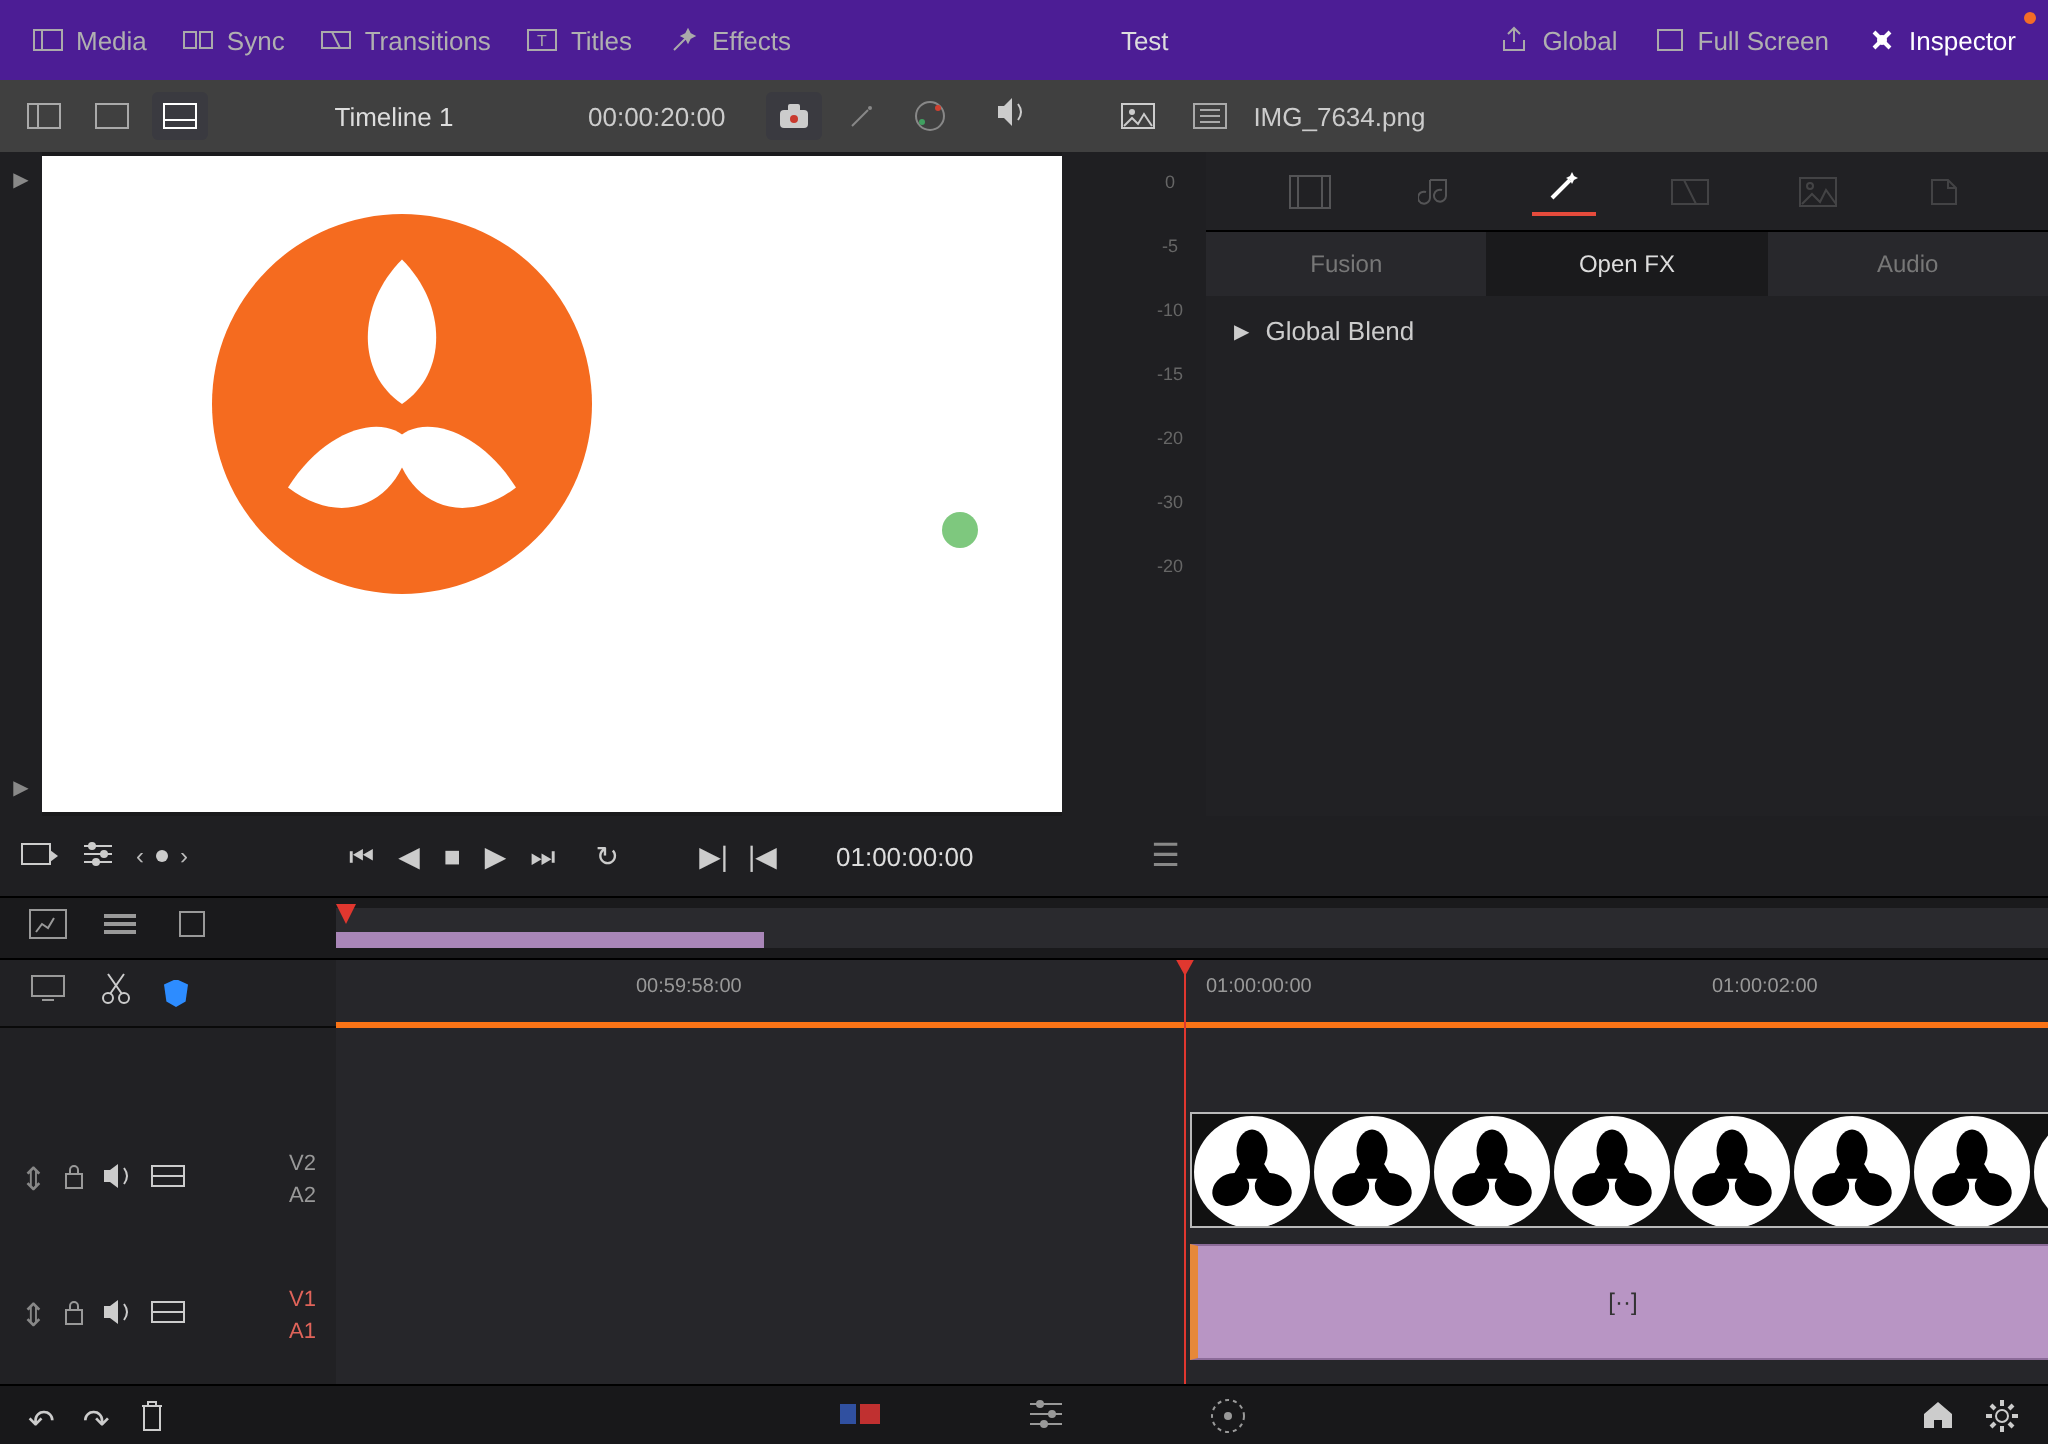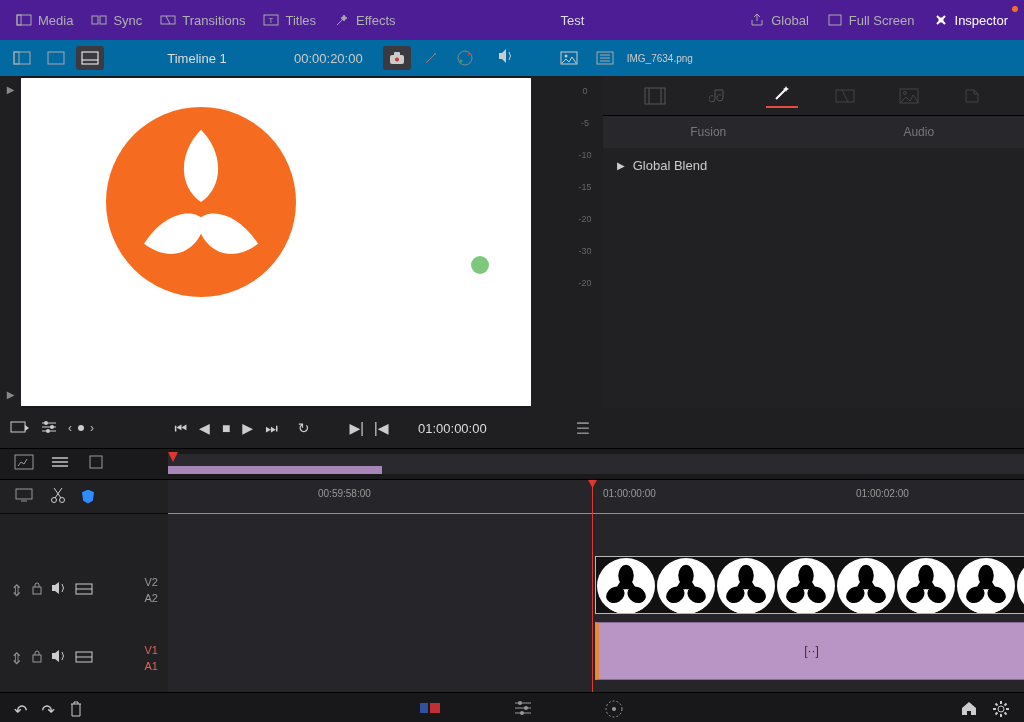--- a/index.html
+++ b/index.html
@@ -10,30 +10,30 @@
   .menubar .group { display: flex; gap: 6px; align-items: center; }
   .menubar .item { display: flex; align-items: center; gap: 6px; padding: 4px 6px; color: #b0b0b0; cursor: pointer; }
   .menubar .title { flex: 1; text-align: center; color: #ddd; }
   .menubar .right { display: flex; gap: 6px; align-items: center; }
   .orange-dot { width: 6px; height: 6px; border-radius: 50%; background: #f46c26; position: absolute; top: 6px; right: 6px; }
 
   .icon { width: 16px; height: 16px; display: inline-flex; align-items: center; justify-content: center; }
   .icon svg { width: 16px; height: 16px; fill: #b0b0b0; }
 
   
-  .toolbar2 { height: 36px; background: #0369a1; display: flex; align-items: center; }
+  .toolbar2 { height: 36px; background: #404040; display: flex; align-items: center; }
   .toolbar2 .left { display: flex; gap: 6px; padding: 0 8px; align-items: center; }
   .toolbar2 .tb-btn { width: 28px; height: 24px; display: flex; align-items: center; justify-content: center; border-radius: 3px; }
   .toolbar2 .tb-btn.active { background: #3a3a40; }
   .toolbar2 .timeline-name { flex: 1; text-align: center; color: #ddd; font-size: 13px; }
   .toolbar2 .timecode { color: #ccc; font-size: 13px; padding: 0 12px; }
   .toolbar2 .midicons { display: flex; gap: 6px; padding: 0 8px; }
   .toolbar2 .speaker { padding: 0 10px; }
   .toolbar2 .right { display: flex; align-items: center; gap: 8px; padding: 0 10px; flex: 1; }
-  .toolbar2 .clip-name { color: #ccc; font-size: 10px; }
+  .toolbar2 .clip-name { color: #ccc; font-size: 13px; }
 
   
   .main { display: flex; height: 332px; }
 
   .viewer-area { width: 603px; display: flex; }
   .viewer-margin { width: 21px; background: #1f1f22; display: flex; flex-direction: column; justify-content: space-between; padding: 8px 0; }
   .viewer-margin .arrow { color: #888; font-size: 10px; text-align: center; cursor: pointer; }
   .viewer { width: 510px; background: #fff; margin: 2px 0; position: relative; }
   .logo-circle { position: absolute; left: 180px; top: 124px; transform: translate(-50%,-50%); width: 190px; height: 190px; border-radius: 50%; background: #f56b1f; }
   .logo-circle svg { position: absolute; inset: 0; }
@@ -85,21 +85,21 @@
   .tl-left { width: 168px; background: #212124; display: flex; flex-direction: column; }
   .tl-tools1 { height: 34px; display: flex; gap: 16px; padding: 0 14px; align-items: center; border-bottom: 1px solid #0a0a0a; }
   .track-head { display: flex; align-items: center; height: 33px; padding: 0 10px; gap: 10px; }
   .track-head.double { height: 68px; }
   .track-head .controls { display: flex; gap: 8px; align-items: center; color: #aaa; flex: 1; }
   .track-labels { display: flex; flex-direction: column; gap: 4px; font-size: 11px; }
   .track-labels .lbl { color: #999; }
   .track-labels .lbl.active { color: #e0645a; }
 
   .tl-right { flex: 1; position: relative; background: #26262a; overflow: hidden; }
-  .ruler { height: 34px; border-bottom: 1px solid #f97316; position: relative; font-size: 10px; color: #999; }
+  .ruler { height: 34px; border-bottom: 3px solid #f97316; position: relative; font-size: 10px; color: #999; }
   .ruler .tick { position: absolute; top: 8px; }
   .playhead2 { position: absolute; left: 494px; top: 0; bottom: 0; width: 1px; background: #e0372f; z-index: 10; }
   .playhead2::before { content: ""; position: absolute; top: -2px; left: -5px; width: 11px; height: 10px; background: #e0372f; clip-path: polygon(0 0,100% 0,50% 100%); }
   .tl-area { position: absolute; top: 34px; left: 0; right: 0; bottom: 0; }
   .clip-v2 { position: absolute; left: 498px; right: -1px; top: 42px; height: 58px; background: #111; border: 1px solid #b9b9b9; overflow: hidden; }
   .clip-v2 .thumbs { display: flex; height: 100%; }
   .clip-v2 .th { width: 58px; height: 56px; background: #fff; border-radius: 50%; margin: 1px; position: relative; flex-shrink: 0; }
   .clip-v2 .th::after { content: ""; position: absolute; inset: 14px; background: #000; clip-path: polygon(50% 0,85% 62%,15% 62%); border-radius: 30%; }
   .clip-v2 .th svg { position:absolute; inset:0; }
   .clip-v1 { position: absolute; left: 498px; right: -1px; top: 108px; height: 58px; background: #b895c4; border: 1px solid #8c6b99; border-left: 4px solid #e6883a; display: flex; align-items: center; justify-content: center; }
@@ -326,20 +326,21 @@
           </svg>
         </div>
       <div class="ticon">
           <svg width="18" height="18" viewBox="0 0 18 18">
             <path d="M3 3 h8 l4 4 v8 h-12 z M11 3 v4 h4" stroke="#666" fill="none"></path>
           </svg>
         </div>
     </div>
     <div class="insp-subtabs">
       <div class="stab">Fusion</div>
+      <div class="stab active">Open FX</div>
       <div class="stab">Audio</div>
     </div>
     <div class="collapse-row">
       <span style="font-size:10px">▶</span>
       <span>Global Blend</span>
     </div>
   </div>
 </div>
 
 <div class="transport">

